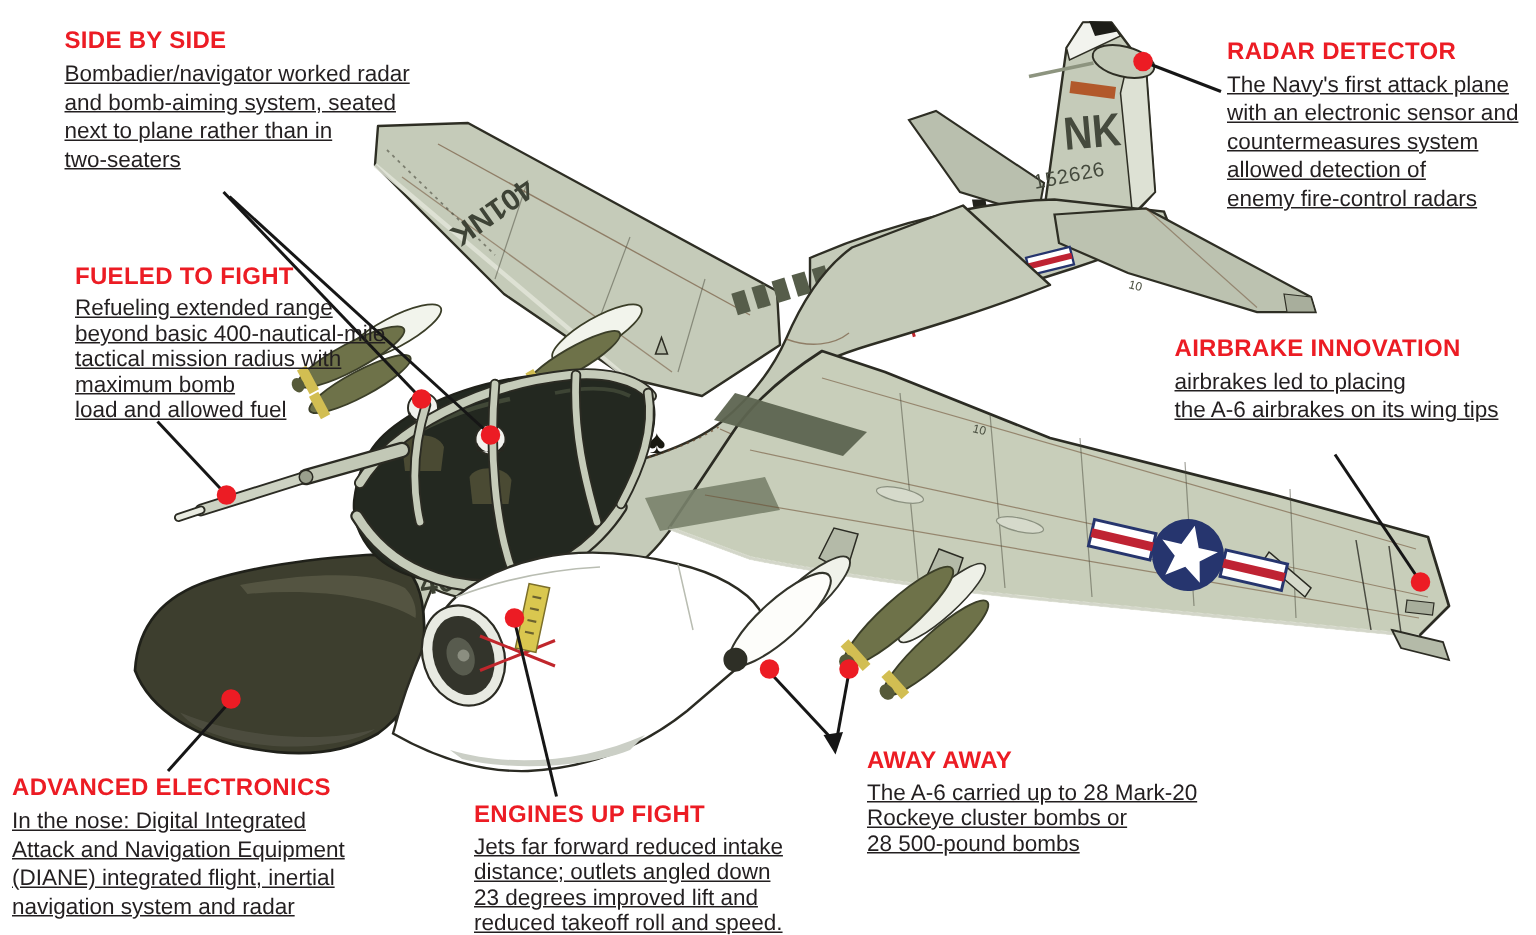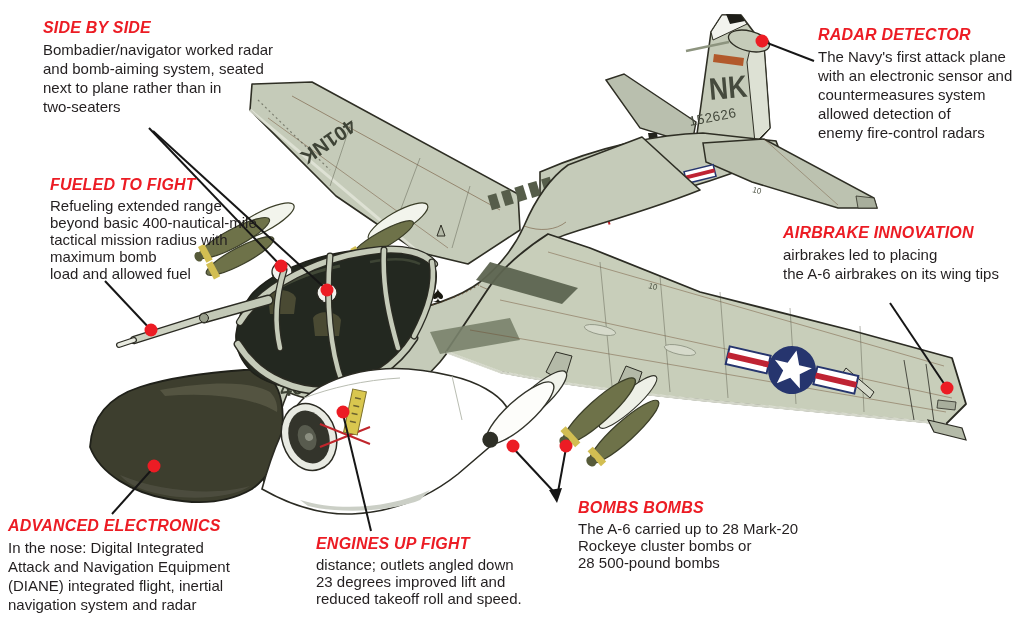--- a/index.html
+++ b/index.html
@@ -1,22 +1,22 @@
 <!DOCTYPE html>
 <html><head>
 <meta charset="utf-8">
 <style>
   html,body{margin:0;padding:0;background:#ffffff;}
   .stage{position:relative;width:1024px;height:623px;background:#ffffff;overflow:hidden;
          font-family:"Liberation Sans",sans-serif;}
   .stage svg{position:absolute;left:0;top:0;}
   .callout{position:absolute;color:#231f20;font-size:15px;line-height:19px;white-space:nowrap;}
   .callout.tight{line-height:17px;margin-left:32px;}
-  .callout-title{font-size:16px;font-weight:bold;line-height:18px;margin:0 0 3px 0;color:#ec1c24;letter-spacing:.2px;font-style:italic;}
-  .callout-line{margin:0;}
+  .callout-title{font-size:16px;font-weight:bold;line-height:18px;margin:0 0 3px 0;color:#ec1c24;letter-spacing:.2px;}
+  .callout-line{margin:0;text-decoration:underline;}
   text{font-family:"Liberation Sans",sans-serif;}
 </style>
 </head>
 <body>
 
 <div class="stage">
 
 <svg width="1024" height="623" viewBox="0 0 1024 623">
 
   <g>
@@ -292,27 +292,28 @@
   <div class="callout" style="left:8px;top:517px;">
     <div class="callout-title">ADVANCED ELECTRONICS</div>
     <div class="callout-line">In the nose: Digital Integrated</div>
     <div class="callout-line">Attack and Navigation Equipment</div>
     <div class="callout-line">(DIANE) integrated flight, inertial</div>
     <div class="callout-line">navigation system and radar</div>
   </div>
 
   <div class="callout tight" style="left:284px;top:535px;">
     <div class="callout-title">ENGINES UP FIGHT</div>
+    <div class="callout-line">Jets far forward reduced intake</div>
     <div class="callout-line">distance; outlets angled down</div>
     <div class="callout-line">23 degrees improved lift and</div>
     <div class="callout-line">reduced takeoff roll and speed.</div>
   </div>
 
   <div class="callout tight" style="left:546px;top:499px;">
-    <div class="callout-title">BOMBS BOMBS</div>
+    <div class="callout-title">AWAY AWAY</div>
     <div class="callout-line">The A-6 carried up to 28 Mark-20</div>
     <div class="callout-line">Rockeye cluster bombs or</div>
     <div class="callout-line">28 500-pound bombs</div>
   </div>
 
   <div class="callout" style="left:818px;top:26px;">
     <div class="callout-title">RADAR DETECTOR</div>
     <div class="callout-line">The Navy's first attack plane</div>
     <div class="callout-line">with an electronic sensor and</div>
     <div class="callout-line">countermeasures system</div>

